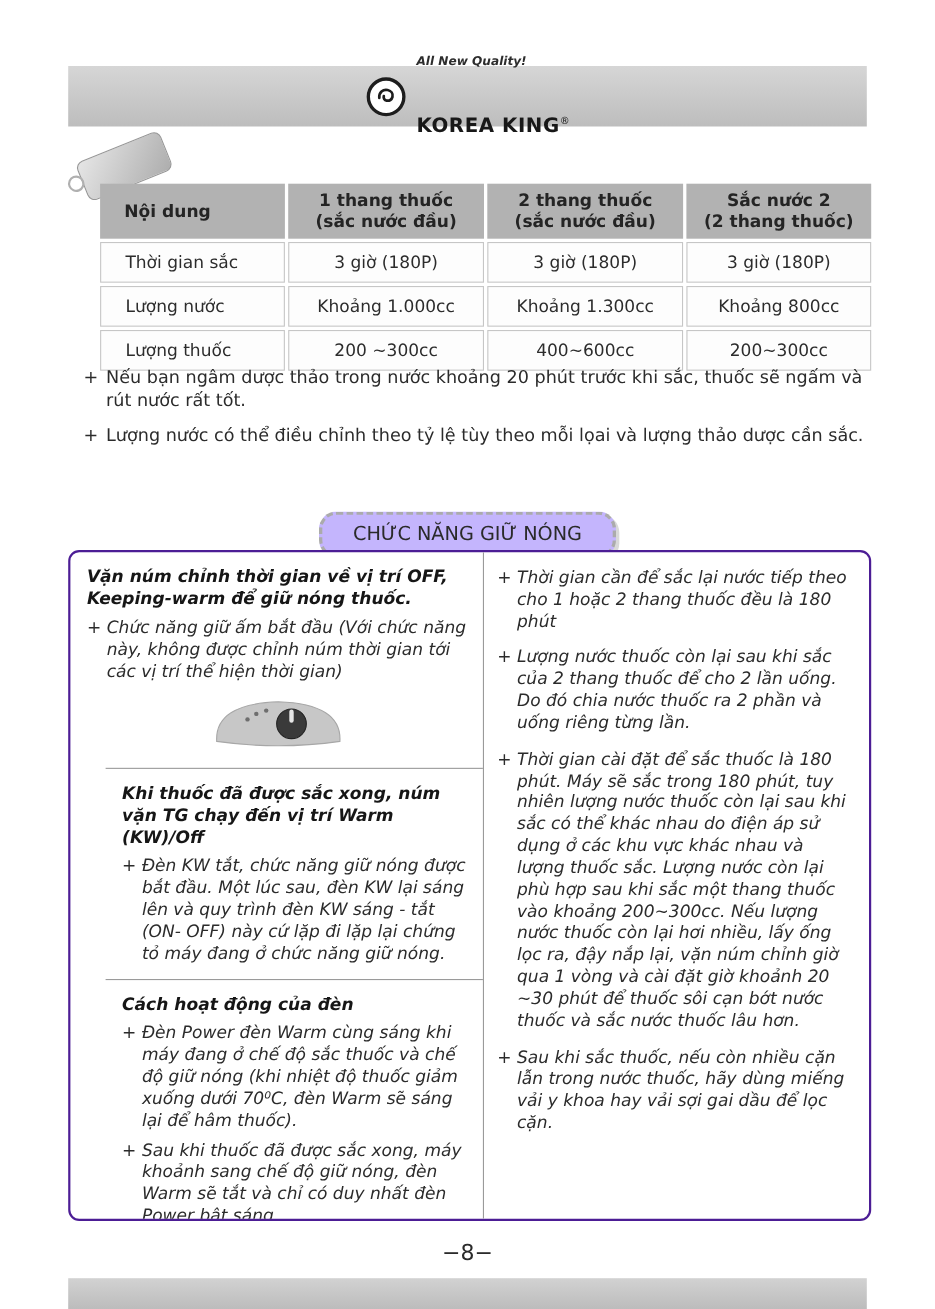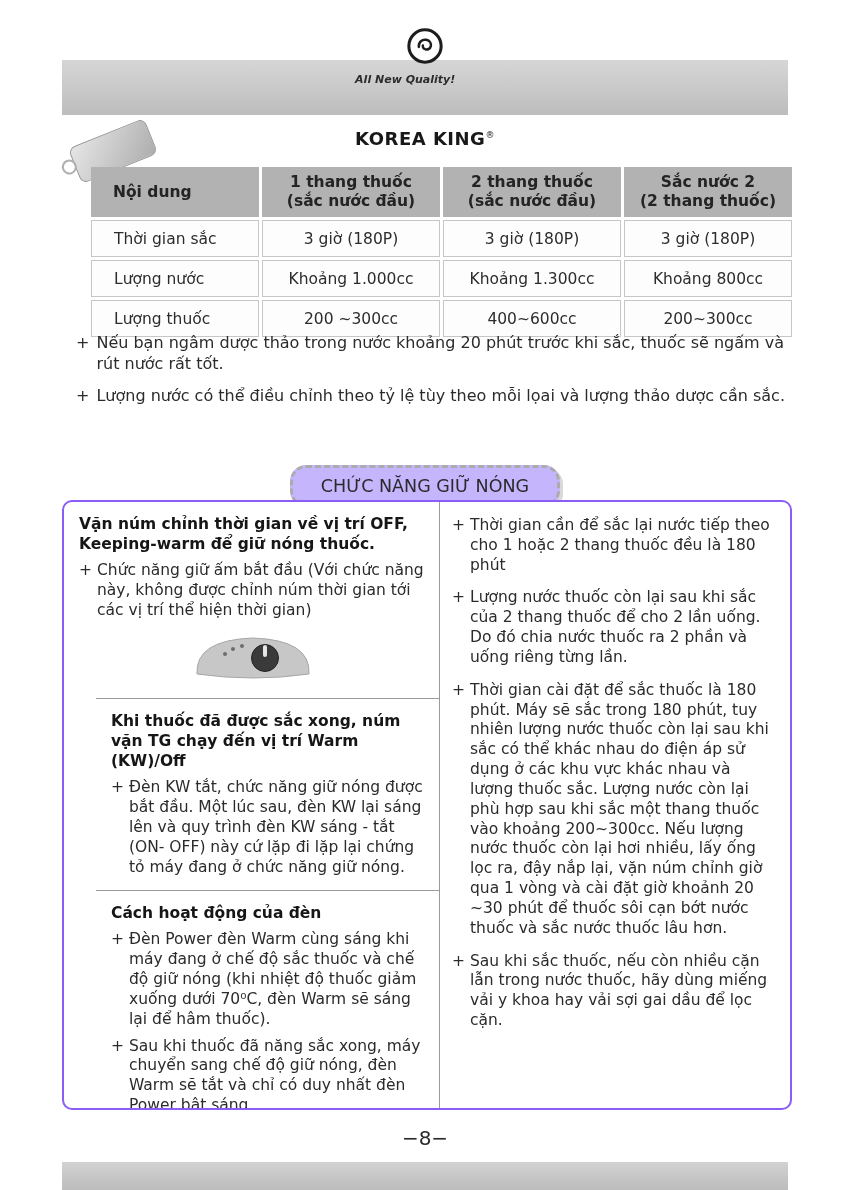--- a/index.html
+++ b/index.html
@@ -6,21 +6,21 @@
   .page{
     position:relative;width:850px;height:1190px;background:#ffffff;overflow:hidden;
     font-family:"DejaVu Sans","Liberation Sans",sans-serif;color:#2f2f2f;
   }
   
   .header-bar{
     position:absolute;left:62px;top:60px;width:726px;height:55px;
     background:linear-gradient(#d6d6d6,#bdbdbd);
     display:flex;align-items:center;justify-content:center;
   }
-  .logo{display:flex;align-items:center;gap:9px;flex-direction:column;}
+  .logo{display:flex;align-items:center;gap:9px;}
   .logo-emblem{width:38px;height:38px;display:block;}
   .logo-text{display:flex;flex-direction:column;line-height:1.1;}
   .tagline{font-style:italic;font-weight:bold;font-size:11px;color:#2d2d2d;}
   .brand{font-weight:bold;font-size:18px;letter-spacing:.5px;color:#181818;margin-top:43px;}
   .brand sup{font-size:9px;font-weight:normal;}
   
   .thumb{
     position:absolute;left:72px;top:132px;width:80px;height:36px;
     background:linear-gradient(135deg,#e6e6e6,#adadad);
     border:1px solid #979797;border-radius:7px;transform:rotate(-22deg);
@@ -55,21 +55,21 @@
   .section-title-box{
     position:absolute;left:50%;top:465px;transform:translateX(-50%);
     min-width:220px;padding:8px 22px;background:#c4b5fd;
     border:3px dashed #ababab;border-radius:16px;
     box-shadow:3px 3px 0 rgba(120,120,120,.28);
     font-size:17.5px;color:#2a2a2a;text-align:center;white-space:nowrap;
   }
   
   .info-box{
     position:absolute;left:62px;top:500px;width:726px;height:606px;
-    border:2px solid #8b5cf6;border-radius:10px;display:flex;overflow:hidden;background:#fff;
+    border:2px solid #4c1d95;border-radius:10px;display:flex;overflow:hidden;background:#fff;font-style:italic;
   }
   .col-left{width:376px;border-right:1px solid #9a9a9a;box-sizing:border-box;display:flex;flex-direction:column;}
   .col-right{flex:1;box-sizing:border-box;padding:14px 12px 6px 12px;}
   .block{padding:12px 13px 6px 15px;}
   .block + .block{border-top:1px solid #9a9a9a;margin-left:32px;}
   .bheading{font-weight:bold;font-size:15.5px;line-height:1.3;color:#161616;margin-bottom:7px;}
   .item{display:flex;gap:5px;font-size:15.5px;line-height:1.28;margin-bottom:7px;color:#2b2b2b;}
   .ritem{display:flex;gap:5px;font-size:15.5px;line-height:1.28;margin-bottom:13px;color:#2b2b2b;}
   .knob-wrap{display:flex;justify-content:center;margin:6px 0 10px;}
   
@@ -185,21 +185,21 @@
       </div>
 
       <div class="block">
         <div class="bheading">Cách hoạt động của đèn</div>
         <div class="item">
           <span class="plus">+</span>
           <span>Đèn Power đèn Warm cùng sáng khi máy đang ở chế độ sắc thuốc và chế độ giữ nóng (khi nhiệt độ thuốc giảm xuống dưới 70⁰C, đèn Warm sẽ sáng lại để hâm thuốc).</span>
         </div>
         <div class="item">
           <span class="plus">+</span>
-          <span>Sau khi thuốc đã năng sắc xong, máy chuyển sang chế độ giữ nóng, đèn Warm sẽ tắt và chỉ có duy nhất đèn Power bật sáng.</span>
+          <span>Sau khi thuốc đã được sắc xong, máy khoảnh sang chế độ giữ nóng, đèn Warm sẽ tắt và chỉ có duy nhất đèn Power bật sáng.</span>
         </div>
       </div>
 
     </div>
 
     <div class="col-right">
       <div class="ritem">
         <span class="plus">+</span>
         <span>Thời gian cần để sắc lại nước tiếp theo cho 1 hoặc 2 thang thuốc đều là 180 phút</span>
       </div>

